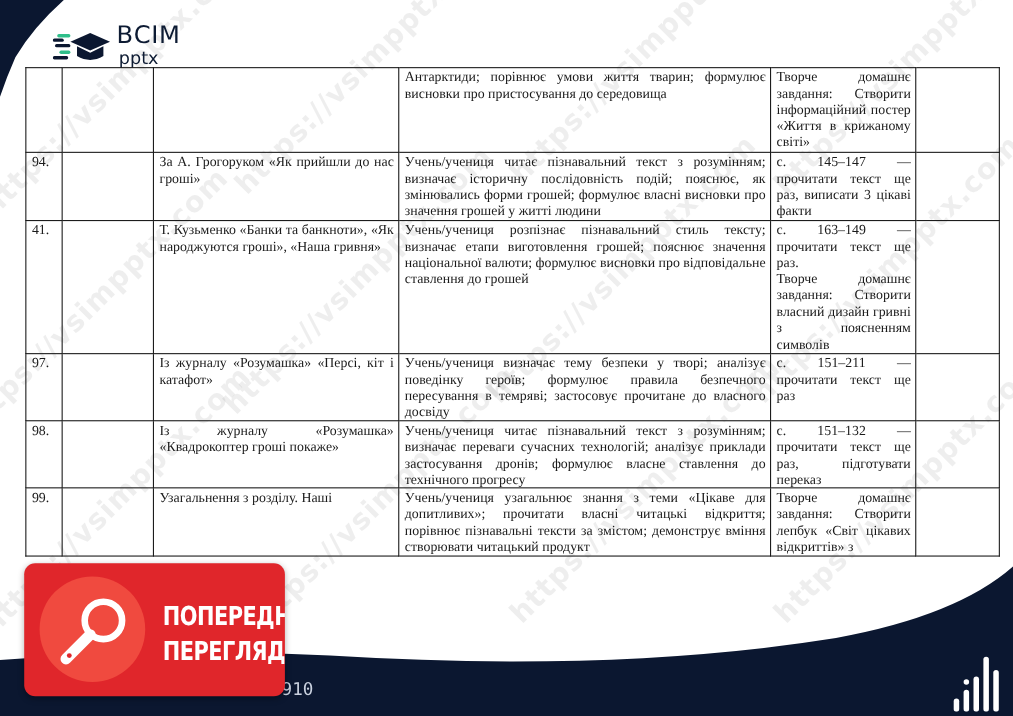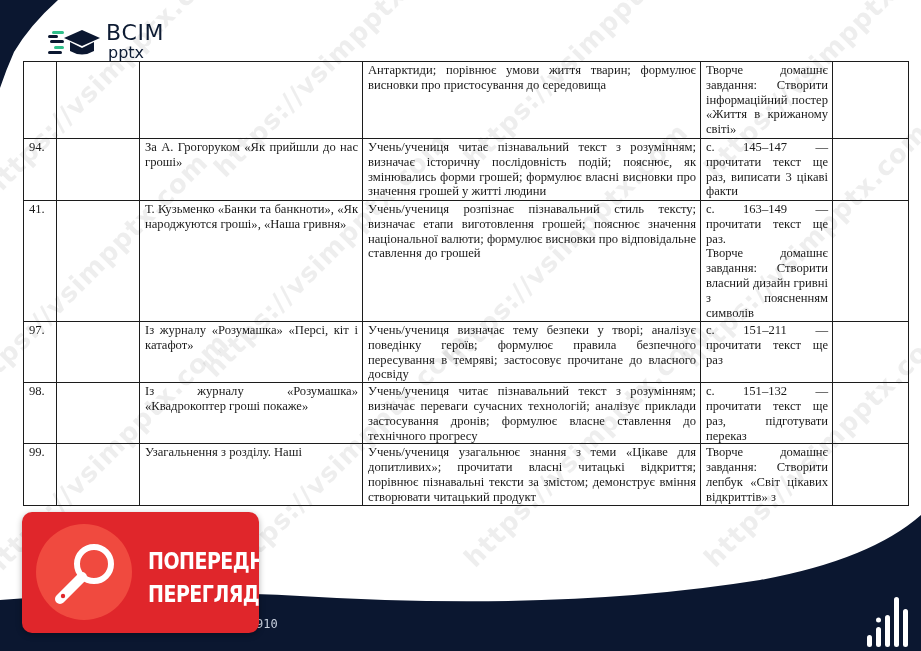--- a/index.html
+++ b/index.html
@@ -15,21 +15,21 @@
   .brand-sub { font-family: "DejaVu Sans", sans-serif; font-size: 16px; color: #0d1b33; margin-left: 2px; margin-top: 1px; }
 
   table.plan { position: absolute; left: 23px; top: 61px; width: 885px; border-collapse: collapse; table-layout: fixed; font-size: 12.6px; line-height: 14.8px; background: transparent; }
   table.plan td { border: 1.5px solid #1c1c1c; vertical-align: top; padding: 1px 4px 0 5px; text-align: justify; }
   table.plan td.num { padding-left: 5px; }
   .bold { font-weight: bold; }
 
   .watermarks { position: absolute; inset: 0; pointer-events: none; overflow: hidden; }
   .wm { position: absolute; font-family: "DejaVu Sans", sans-serif; font-size: 26px; font-weight: bold; color: rgba(150,150,150,0.16); transform: rotate(-45deg); white-space: nowrap; letter-spacing: 1px; }
 
-  .footer-page { position: absolute; left: 256px; top: 617px; font-family: "DejaVu Sans Mono", monospace; font-size: 12px; color: #c9d0de; }
+  .footer-page { position: absolute; left: 256px; top: 617px; font-family: "DejaVu Sans Mono", monospace; font-size: 16px; color: #c9d0de; }
 
   .preview-badge { position: absolute; left: 22px; top: 512px; width: 237px; height: 121px; background: #e0262b; border-radius: 10px; box-shadow: 0 2px 6px rgba(0,0,0,0.3); display: flex; align-items: center; overflow: hidden; }
   .preview-circle { position: absolute; left: 14px; top: 12px; width: 96px; height: 96px; border-radius: 50%; background: #f04a3f; }
   .preview-icon { position: absolute; left: 24px; top: 22px; width: 80px; height: 80px; }
   .preview-text { position: absolute; left: 126px; top: 32px; font-family: "DejaVu Sans", sans-serif; font-weight: bold; color: #ffffff; font-size: 19px; line-height: 26px; letter-spacing: -0.5px; transform: scaleY(1.25); transform-origin: top left; }
 
   .logo-br { position: absolute; right: 6px; bottom: 4px; width: 70px; height: 60px; }
 </style>
 </head>
 <body>

